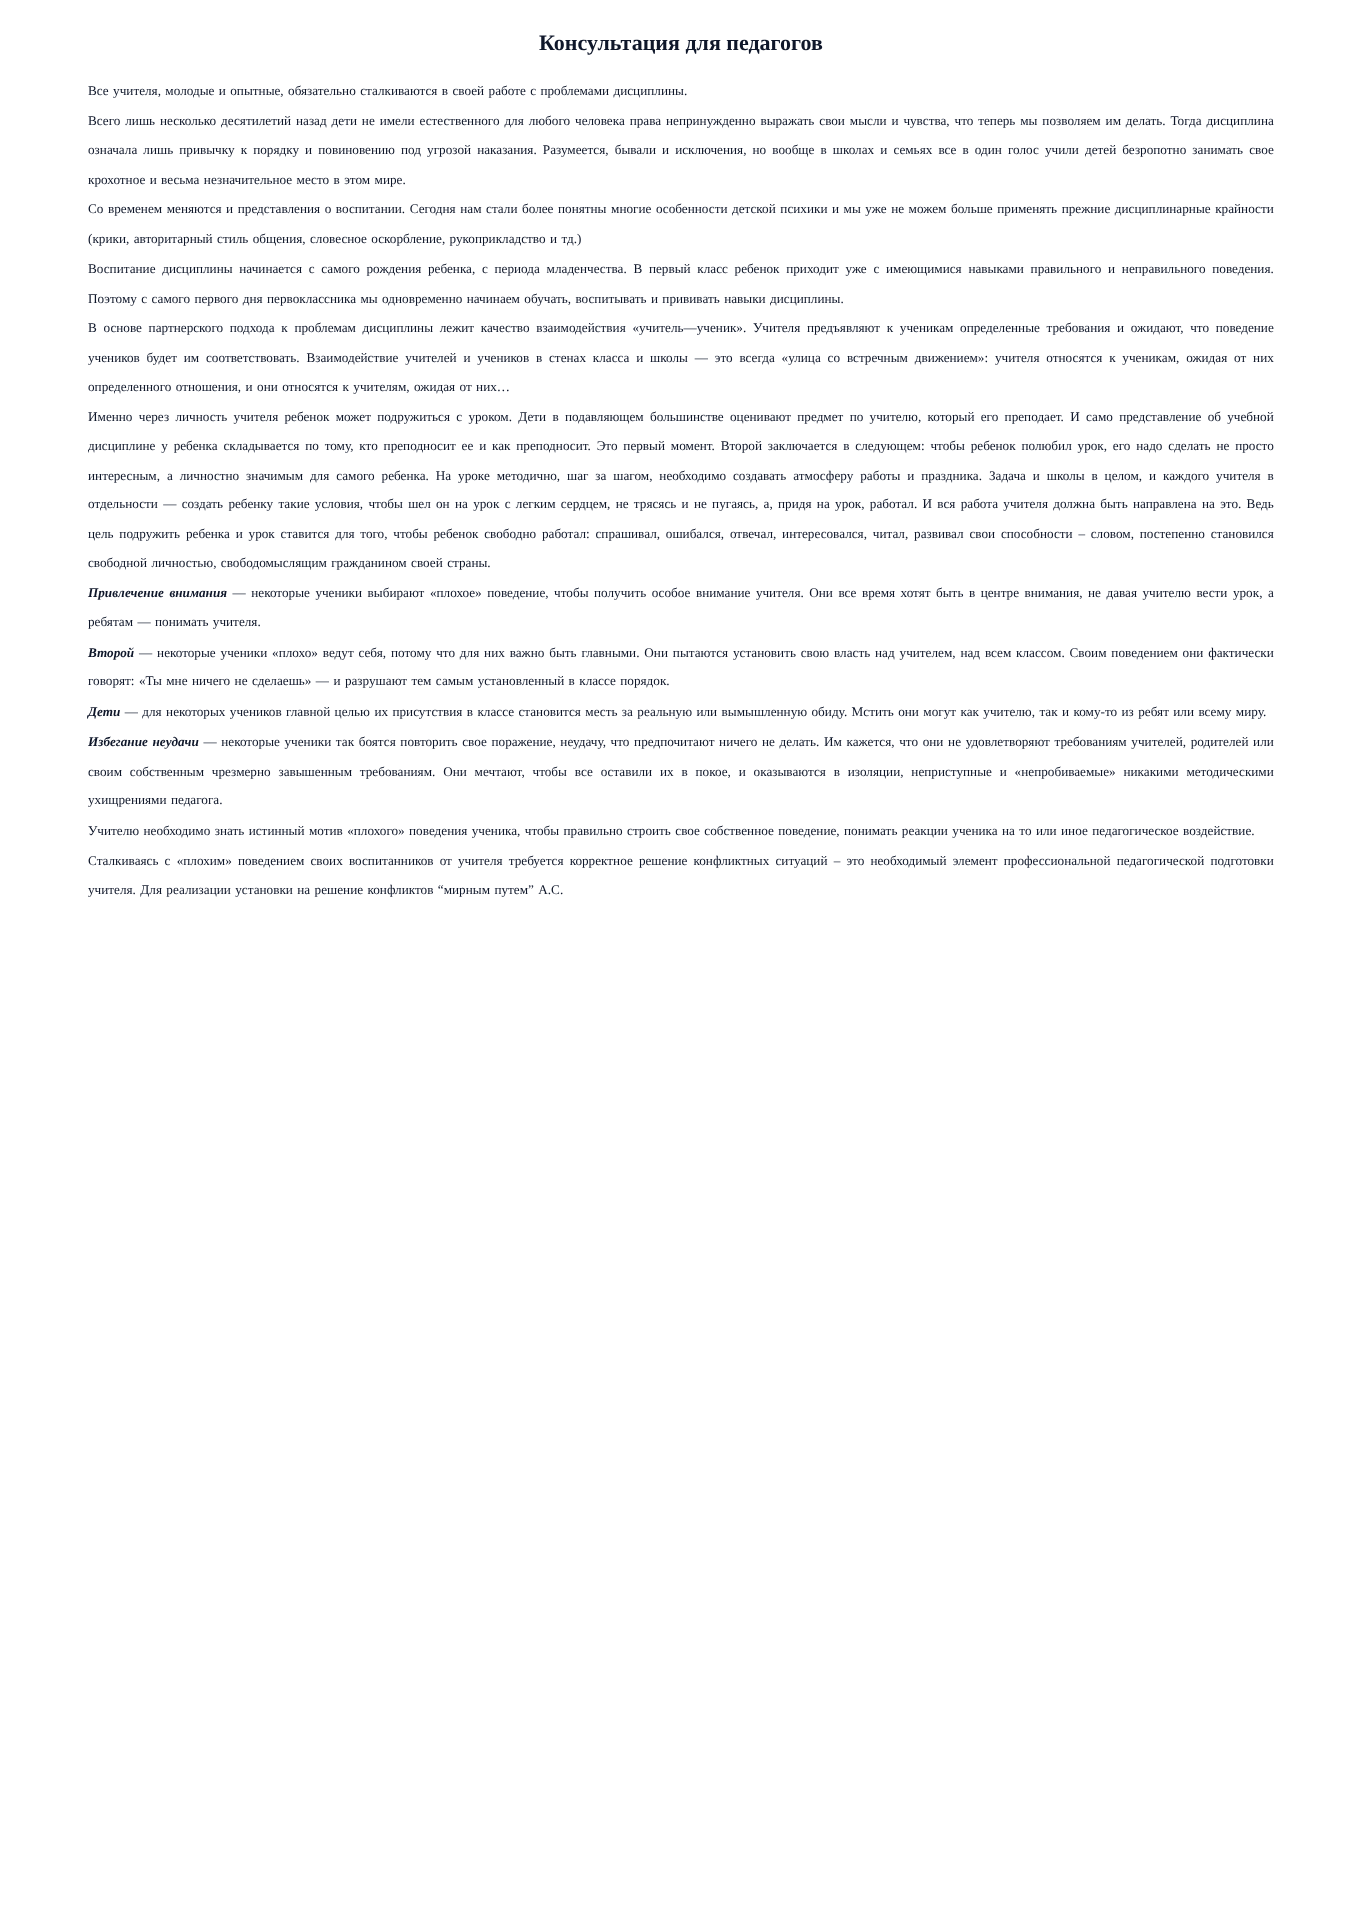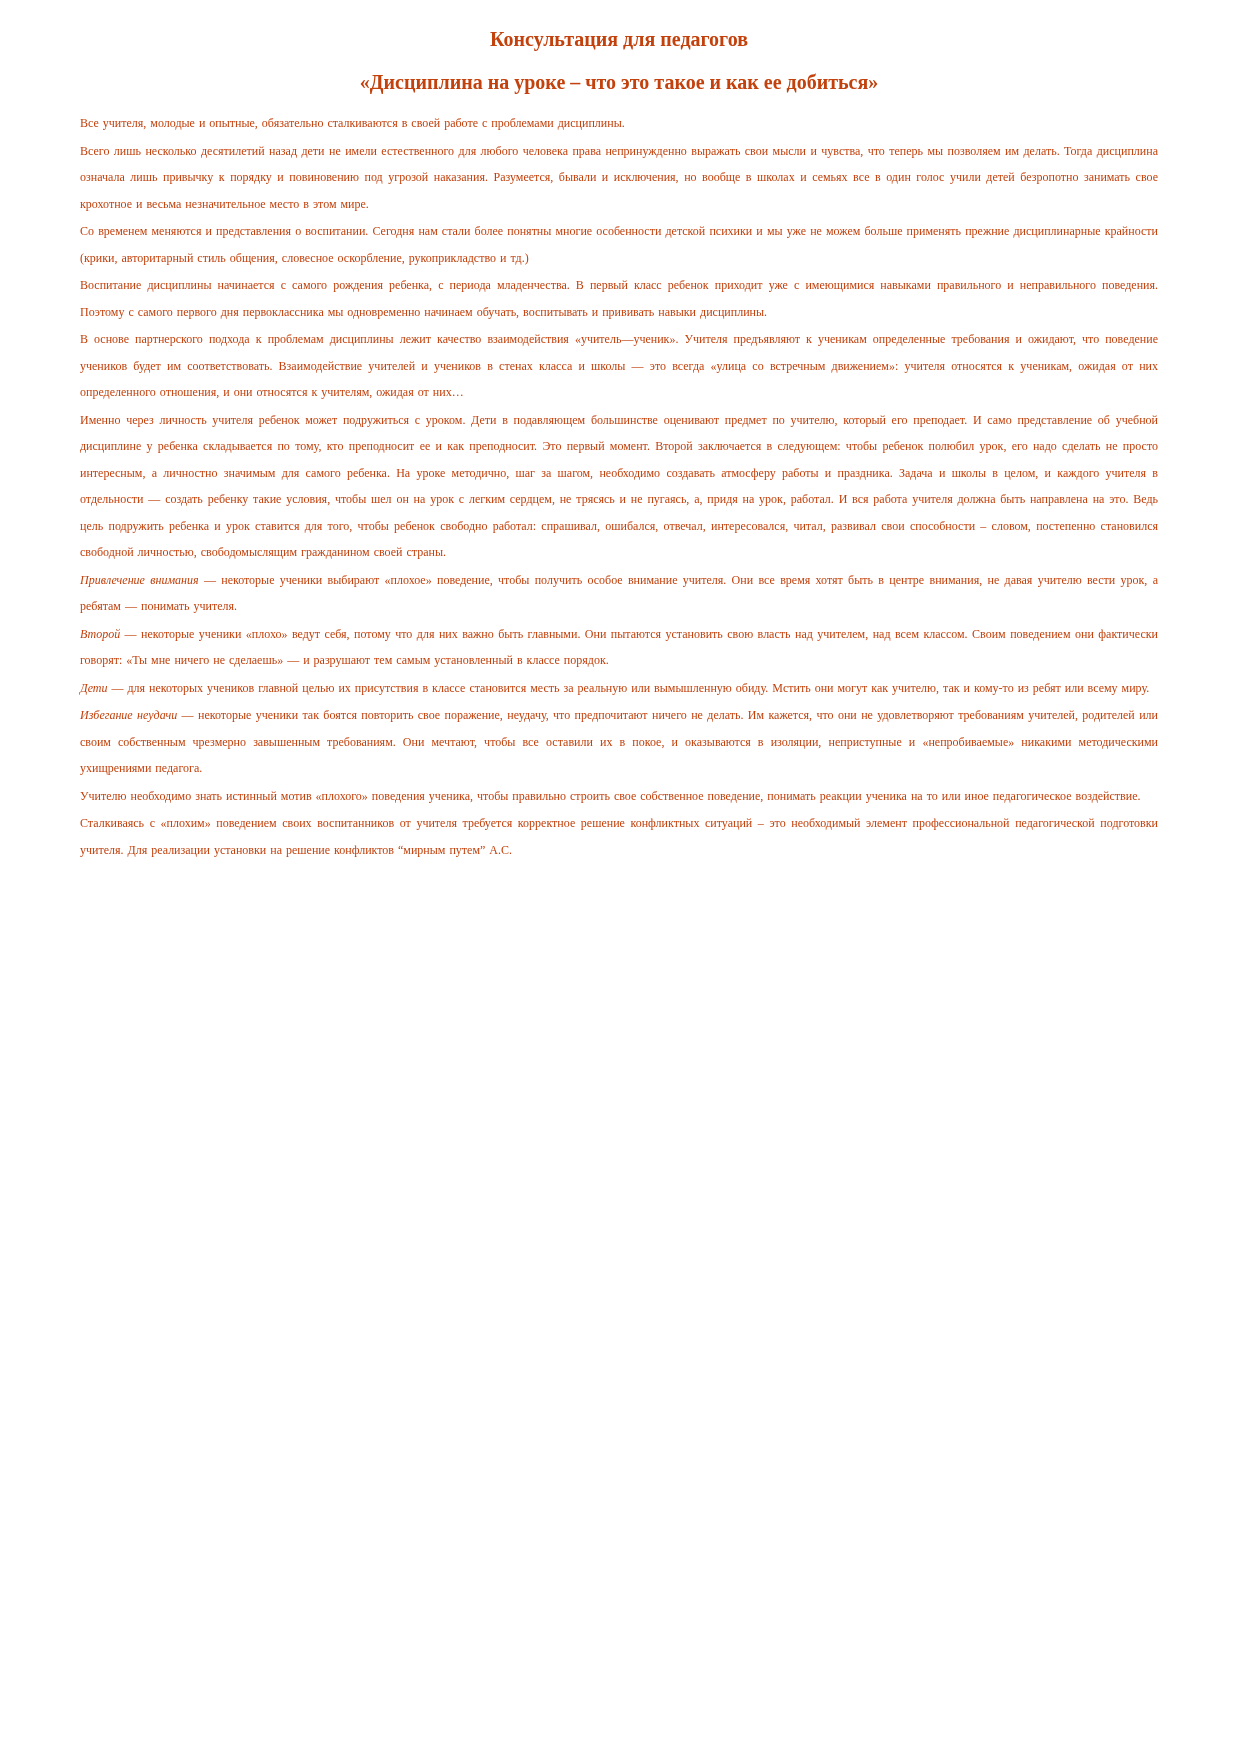--- a/index.html
+++ b/index.html
@@ -9,21 +9,21 @@
   }
   .page {
     position: relative;
     width: 1240px;
     height: 1754px;
     margin: 0 auto;
     background: #ffffff;
     box-sizing: border-box;
     padding: 26px 82px 40px 80px;
     font-family: "Liberation Serif", "DejaVu Serif", serif;
-    color: #c2410c;
+    color: #0f172a;
     overflow: hidden;
   }
   .doc-title {
     font-size: 20px;
     line-height: 26px;
     font-weight: bold;
     text-align: center;
     margin: 0 0 17px 0;
   }
   .doc-subtitle {
@@ -37,32 +37,31 @@
     font-size: 12px;
     line-height: 26.5px;
     text-align: justify;
     margin: 0;
     word-spacing: 1px;
   }
   .para + .para {
     margin-top: 1px;
   }
   .lead-term {
-    font-weight: normal;
+    font-weight: bold;
     font-style: italic;
   }
 </style>
 </head>
 <body>
 
 <div class="page">
 
   <h1 class="doc-title">Консультация для педагогов</h1>
 
-  <h2 class="doc-subtitle">«Дисциплина на уроке – что это такое и как ее добиться»</h2>
 
   <p class="para">Все учителя, молодые и опытные, обязательно сталкиваются в своей работе с проблемами дисциплины.</p>
 
   <p class="para">Всего лишь несколько десятилетий назад дети не имели естественного для любого человека права непринужденно выражать свои мысли и чувства, что теперь мы позволяем им делать. Тогда дисциплина означала лишь привычку к порядку и повиновению под угрозой наказания. Разумеется, бывали и исключения, но вообще в  школах и семьях все в один голос учили детей безропотно занимать свое крохотное и весьма незначительное место в этом мире.</p>
 
   <p class="para">Со временем меняются и представления о воспитании. Сегодня нам стали более понятны многие особенности детской психики и мы уже не можем больше применять прежние дисциплинарные крайности (крики, авторитарный стиль общения, словесное оскорбление, рукоприкладство и тд.)</p>
 
   <p class="para">Воспитание дисциплины начинается с самого рождения ребенка, с периода  младенчества. В первый класс ребенок приходит  уже с имеющимися навыками правильного и неправильного поведения. Поэтому с самого первого дня первоклассника мы одновременно начинаем обучать, воспитывать и прививать навыки дисциплины.</p>
 
   <p class="para">В основе партнерского подхода к проблемам дисциплины лежит качество взаимодействия «учитель—ученик». Учителя предъявляют к ученикам определенные требования и ожидают, что поведение учеников будет им соответствовать. Взаимодействие учителей и учеников в стенах класса и школы — это всегда «улица со встречным движением»: учителя относятся к ученикам, ожидая от них определенного отношения, и они относятся к учителям, ожидая от них…</p>

